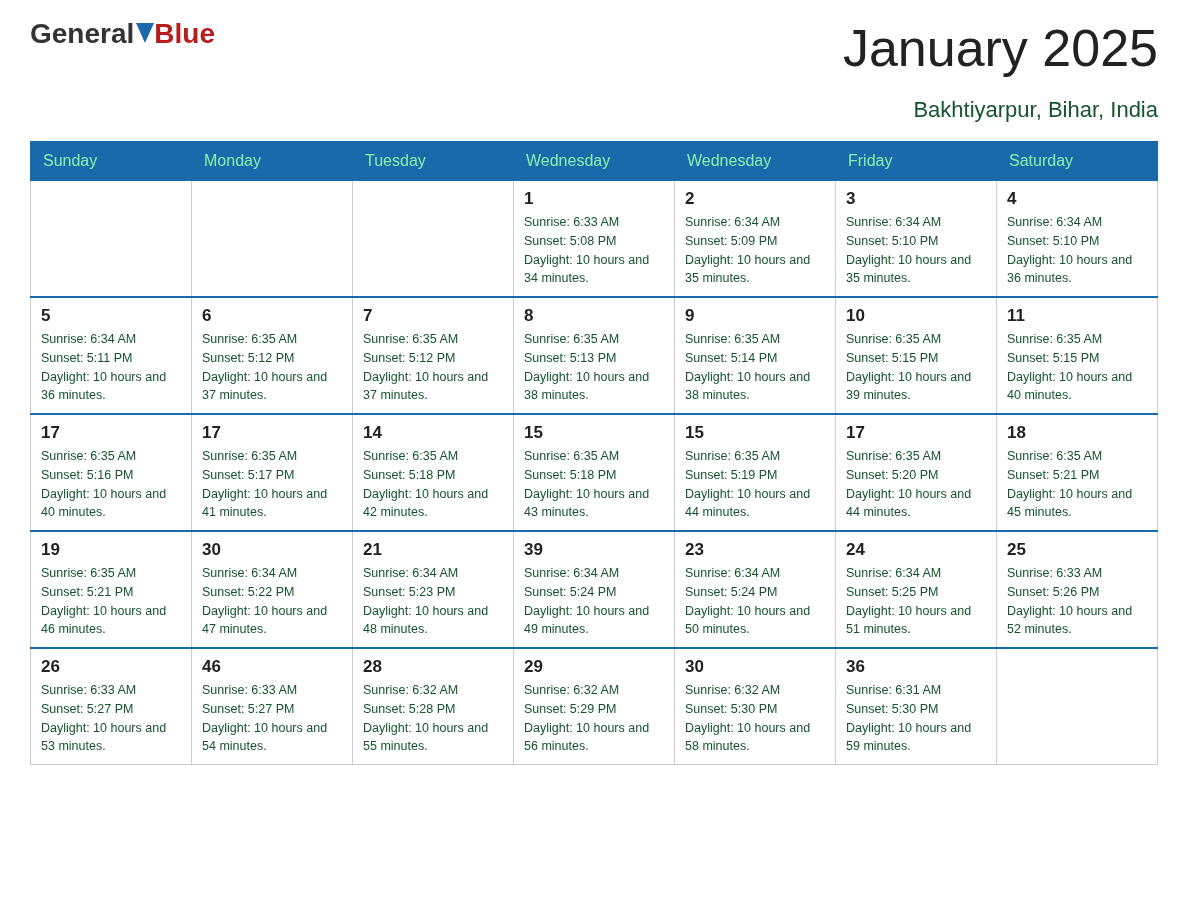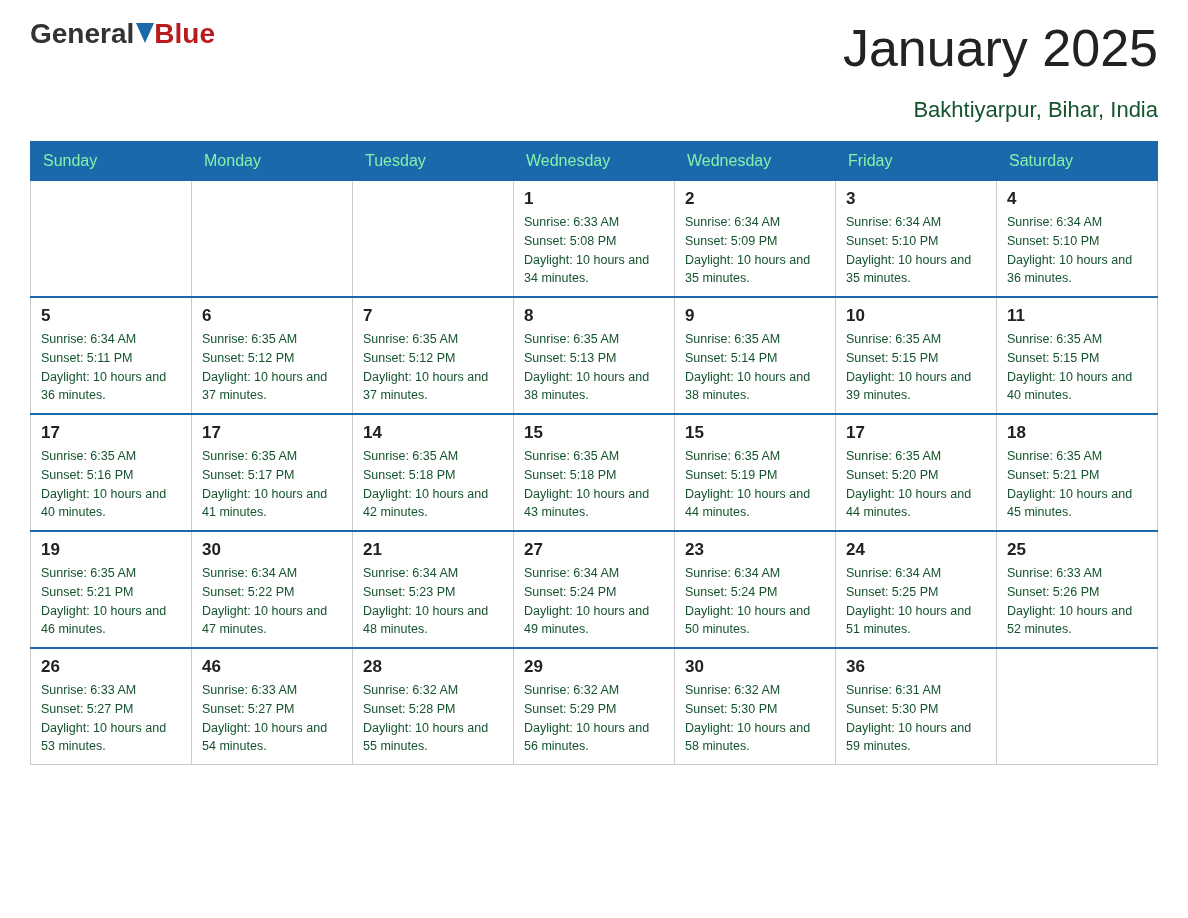--- a/index.html
+++ b/index.html
@@ -215,21 +215,21 @@
         </td>
         <td>
           <div class="day-number">30</div>
           <div class="day-info">Sunrise: 6:34 AM<br>Sunset: 5:22 PM<br>Daylight: 10 hours and 47 minutes.</div>
         </td>
         <td>
           <div class="day-number">21</div>
           <div class="day-info">Sunrise: 6:34 AM<br>Sunset: 5:23 PM<br>Daylight: 10 hours and 48 minutes.</div>
         </td>
         <td>
-          <div class="day-number">27</div>
+          <div class="day-number">39</div>
           <div class="day-info">Sunrise: 6:34 AM<br>Sunset: 5:24 PM<br>Daylight: 10 hours and 49 minutes.</div>
         </td>
         <td>
           <div class="day-number">23</div>
           <div class="day-info">Sunrise: 6:34 AM<br>Sunset: 5:24 PM<br>Daylight: 10 hours and 50 minutes.</div>
         </td>
         <td>
           <div class="day-number">24</div>
           <div class="day-info">Sunrise: 6:34 AM<br>Sunset: 5:25 PM<br>Daylight: 10 hours and 51 minutes.</div>
         </td>

